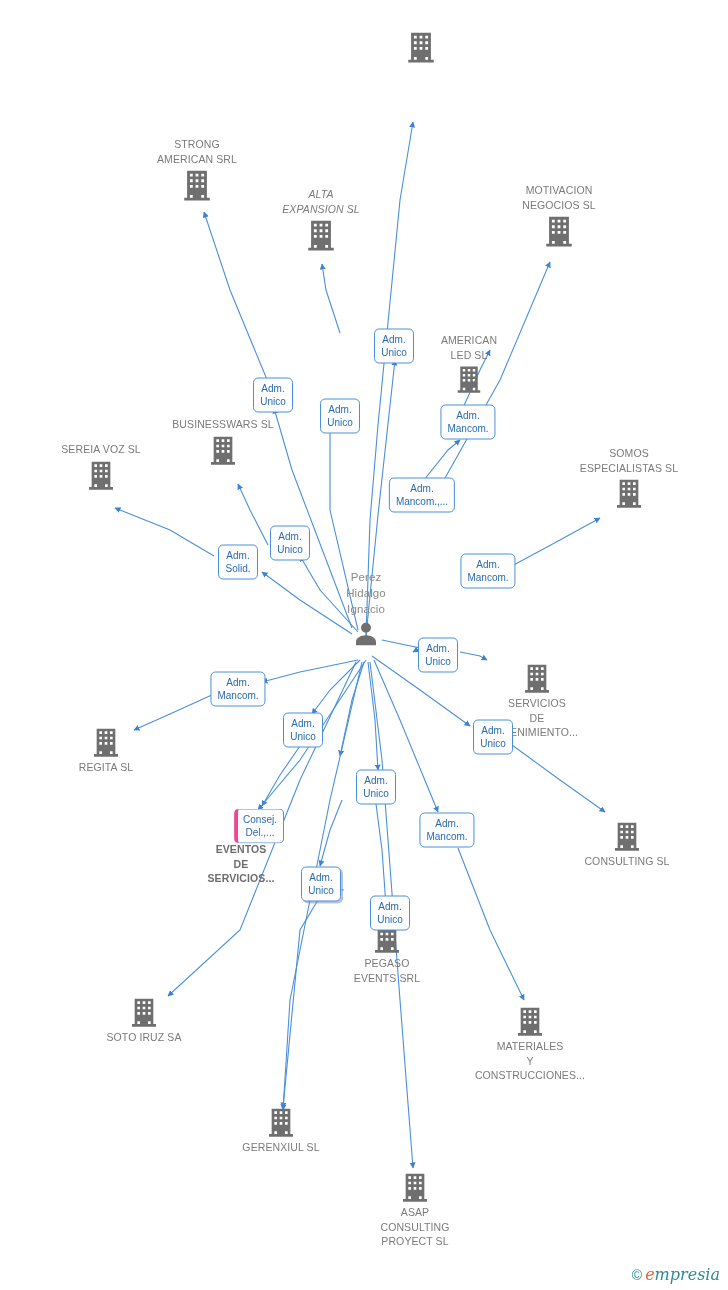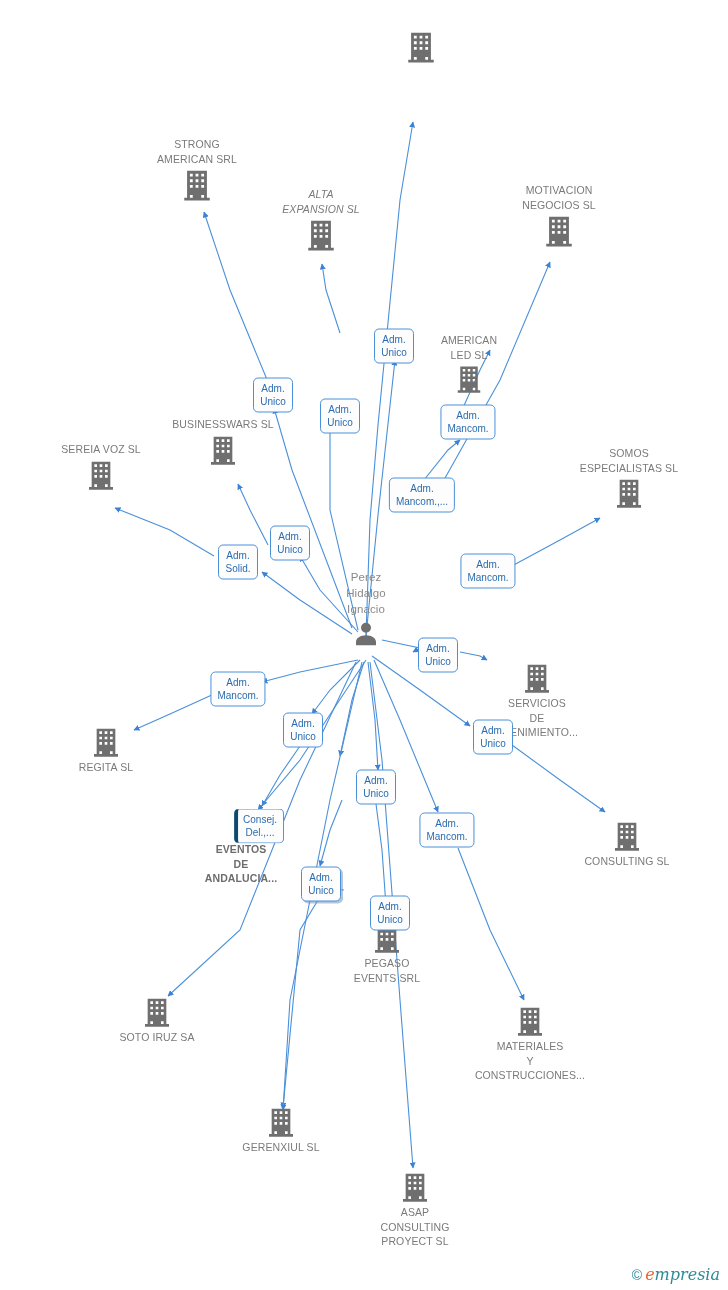--- a/index.html
+++ b/index.html
@@ -66,21 +66,21 @@
     text-align: center;
     padding: 3px 6px 4px 6px;
     white-space: pre-line;
     min-width: 40px;
     box-sizing: border-box;
   }
   .edge-label.shadowed {
     box-shadow: 2px 2px 0 0 rgba(120,150,190,0.55);
   }
   .edge-label.accent {
-    border-left: 4px solid #0c4a6e;
+    border-left: 4px solid #ec4899;
     padding-left: 5px;
   }
   .watermark {
     position: absolute;
     right: 8px;
     bottom: 6px;
     font-size: 15px;
     display: flex;
     align-items: center;
     gap: 3px;
@@ -251,34 +251,34 @@
       <svg width="32" height="32" viewBox="0 0 24 24">
           <path fill="#6f6f6f" d="M5 2h14v19h-2v-2h-2v2H9v-2H7v2H5V2zm2 2v2h2V4H7zm4 0v2h2V4h-2zm4 0v2h2V4h-2zM7 8v2h2V8H7zm4 0v2h2V8h-2zm4 0v2h2V8h-2zM7 12v2h2v-2H7zm4 0v2h2v-2h-2zm4 0v2h2v-2h-2zM3 21h18v2H3v-2z"></path>
         </svg>
     </span>
     <div class="node-label">CONSULTING SL</div>
   </div>
 
   <div class="node label-below" style="left:241px; top:840px;">
     <div class="node-label bold">EVENTOS
 DE
-ANDALUCIA...</div>
+SERVICIOS...</div>
   </div>
 
   <div class="node label-below" style="left:387px; top:922px;">
     <span class="glyph">
       <svg width="32" height="32" viewBox="0 0 24 24">
           <path fill="#6f6f6f" d="M5 2h14v19h-2v-2h-2v2H9v-2H7v2H5V2zm2 2v2h2V4H7zm4 0v2h2V4h-2zm4 0v2h2V4h-2zM7 8v2h2V8H7zm4 0v2h2V8h-2zm4 0v2h2V8h-2zM7 12v2h2v-2H7zm4 0v2h2v-2h-2zm4 0v2h2v-2h-2zM3 21h18v2H3v-2z"></path>
         </svg>
     </span>
     <div class="node-label">PEGASO
 EVENTS SRL</div>
   </div>
 
-  <div class="node label-below" style="left:157px; top:996px;">
+  <div class="node label-below" style="left:144px; top:996px;">
     <span class="glyph">
       <svg width="32" height="32" viewBox="0 0 24 24">
           <path fill="#6f6f6f" d="M5 2h14v19h-2v-2h-2v2H9v-2H7v2H5V2zm2 2v2h2V4H7zm4 0v2h2V4h-2zm4 0v2h2V4h-2zM7 8v2h2V8H7zm4 0v2h2V8h-2zm4 0v2h2V8h-2zM7 12v2h2v-2H7zm4 0v2h2v-2h-2zm4 0v2h2v-2h-2zM3 21h18v2H3v-2z"></path>
         </svg>
     </span>
     <div class="node-label">SOTO IRUZ SA</div>
   </div>
 
   <div class="node label-below" style="left:530px; top:1005px;">
     <span class="glyph">

